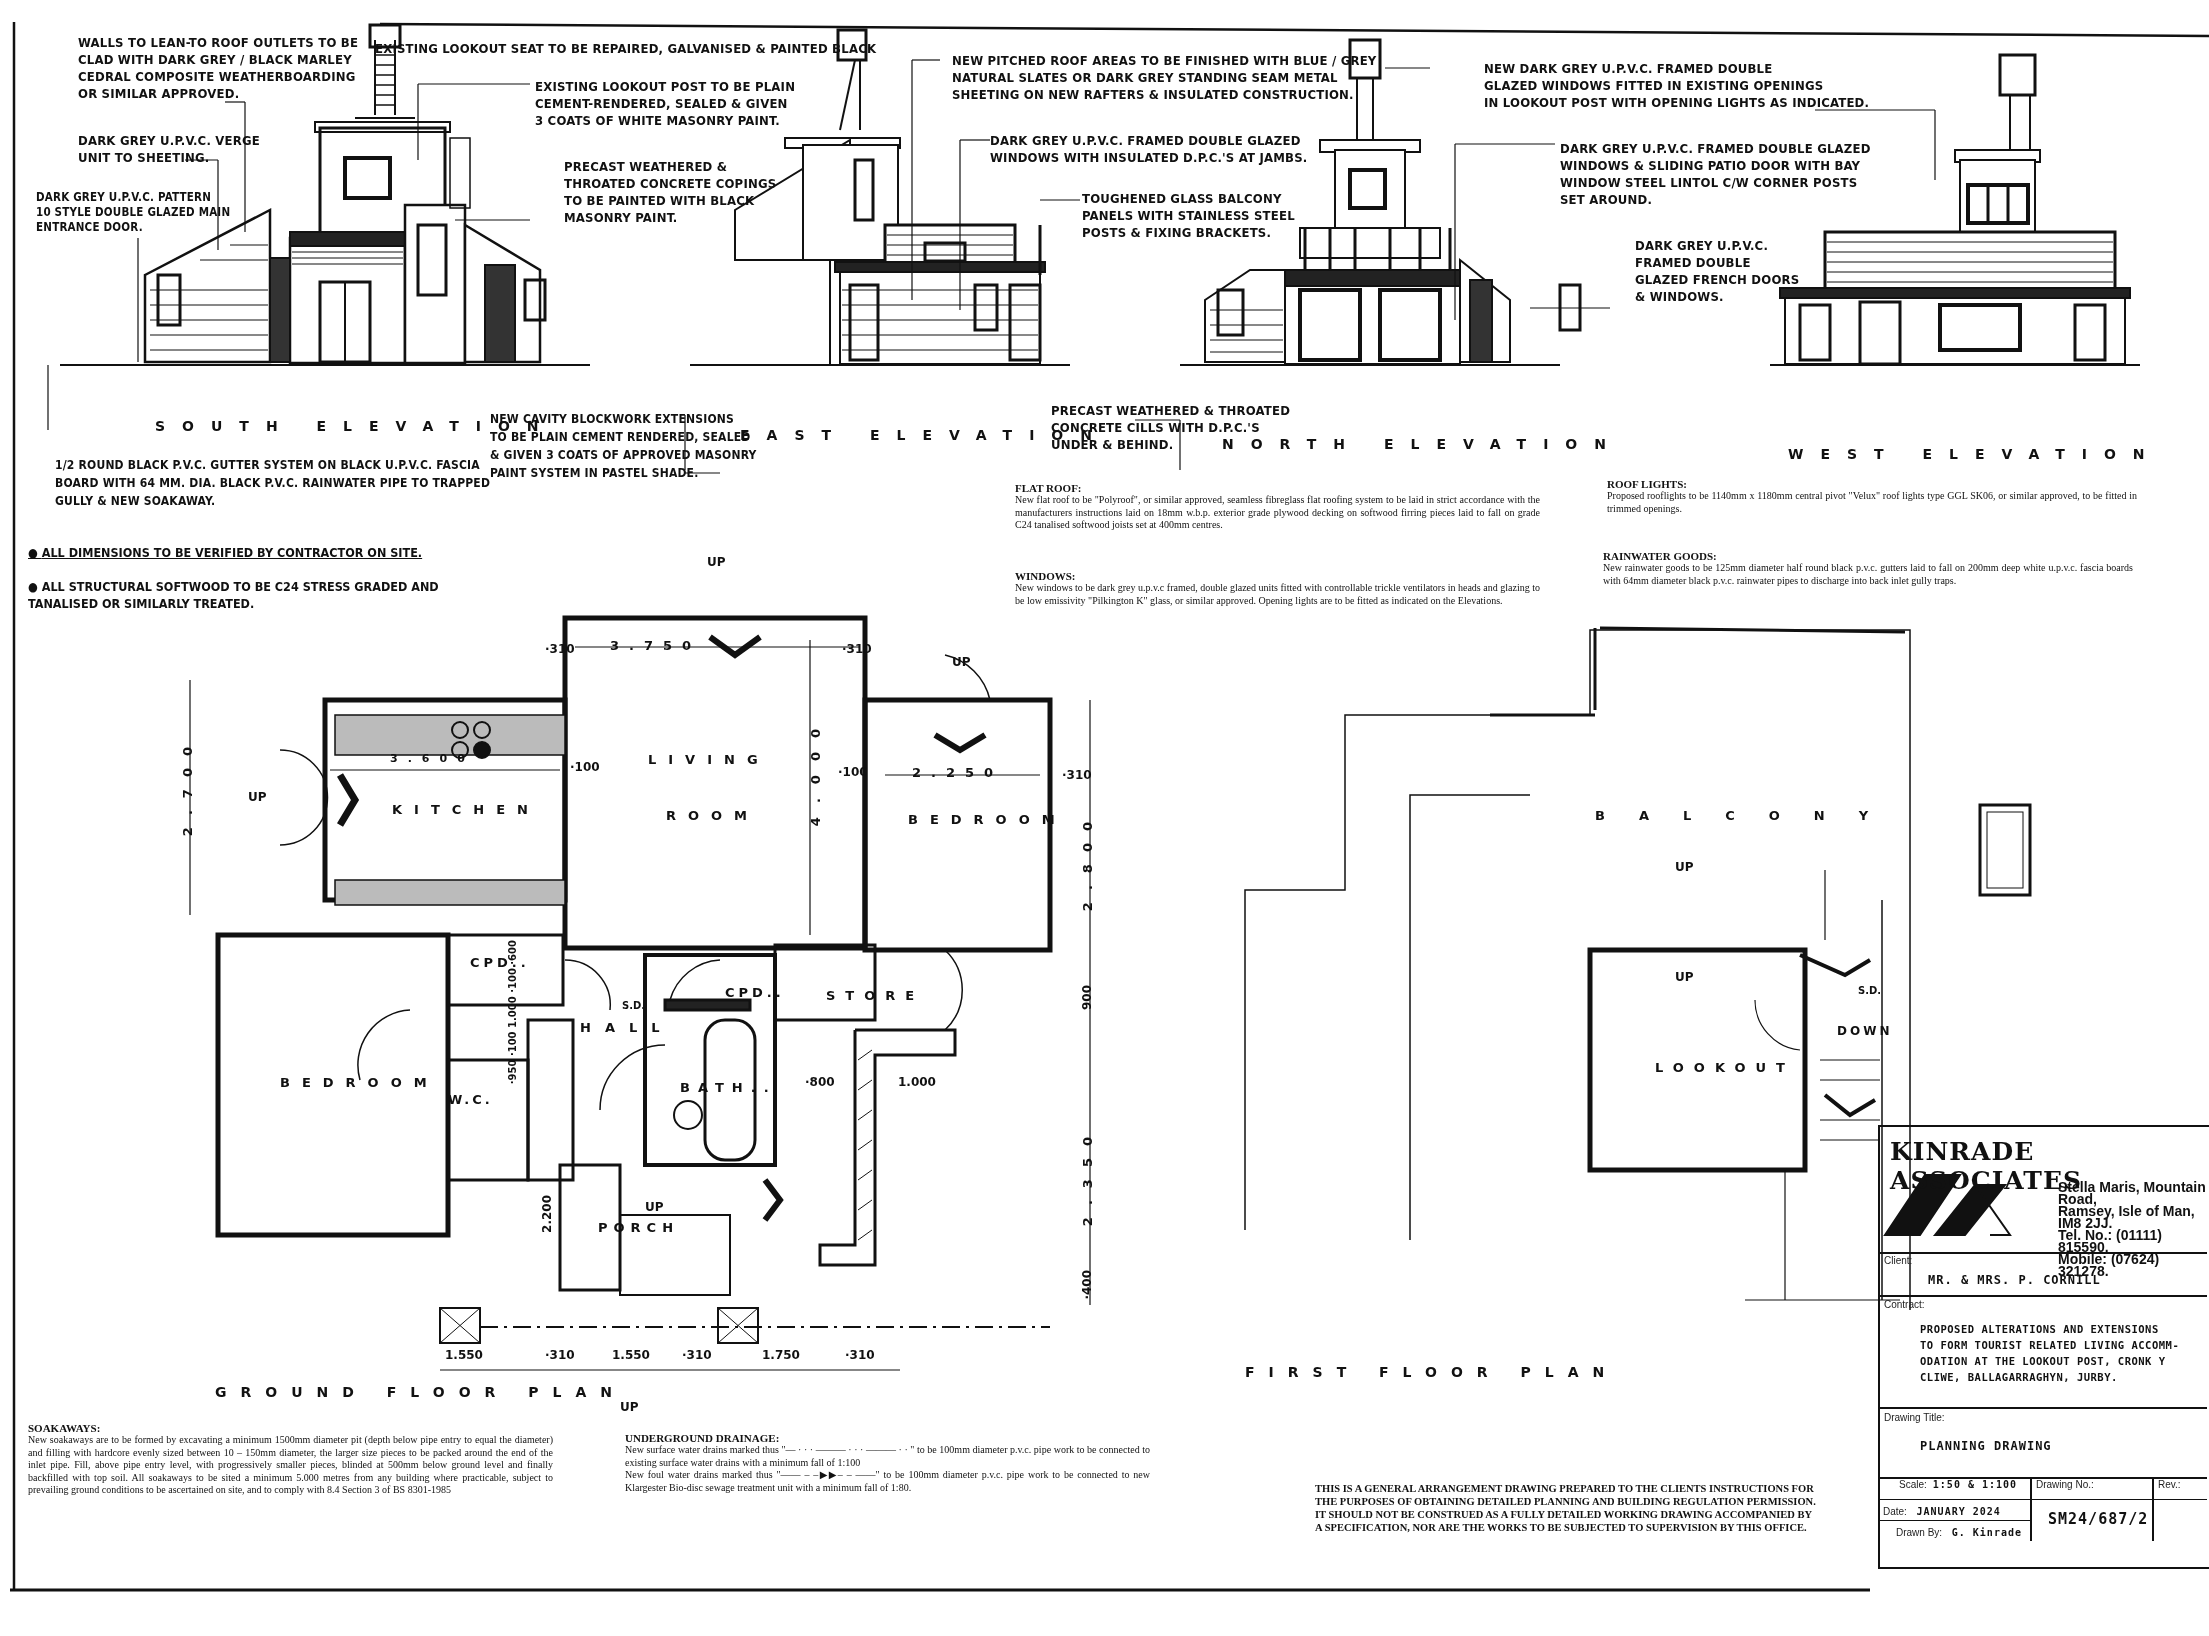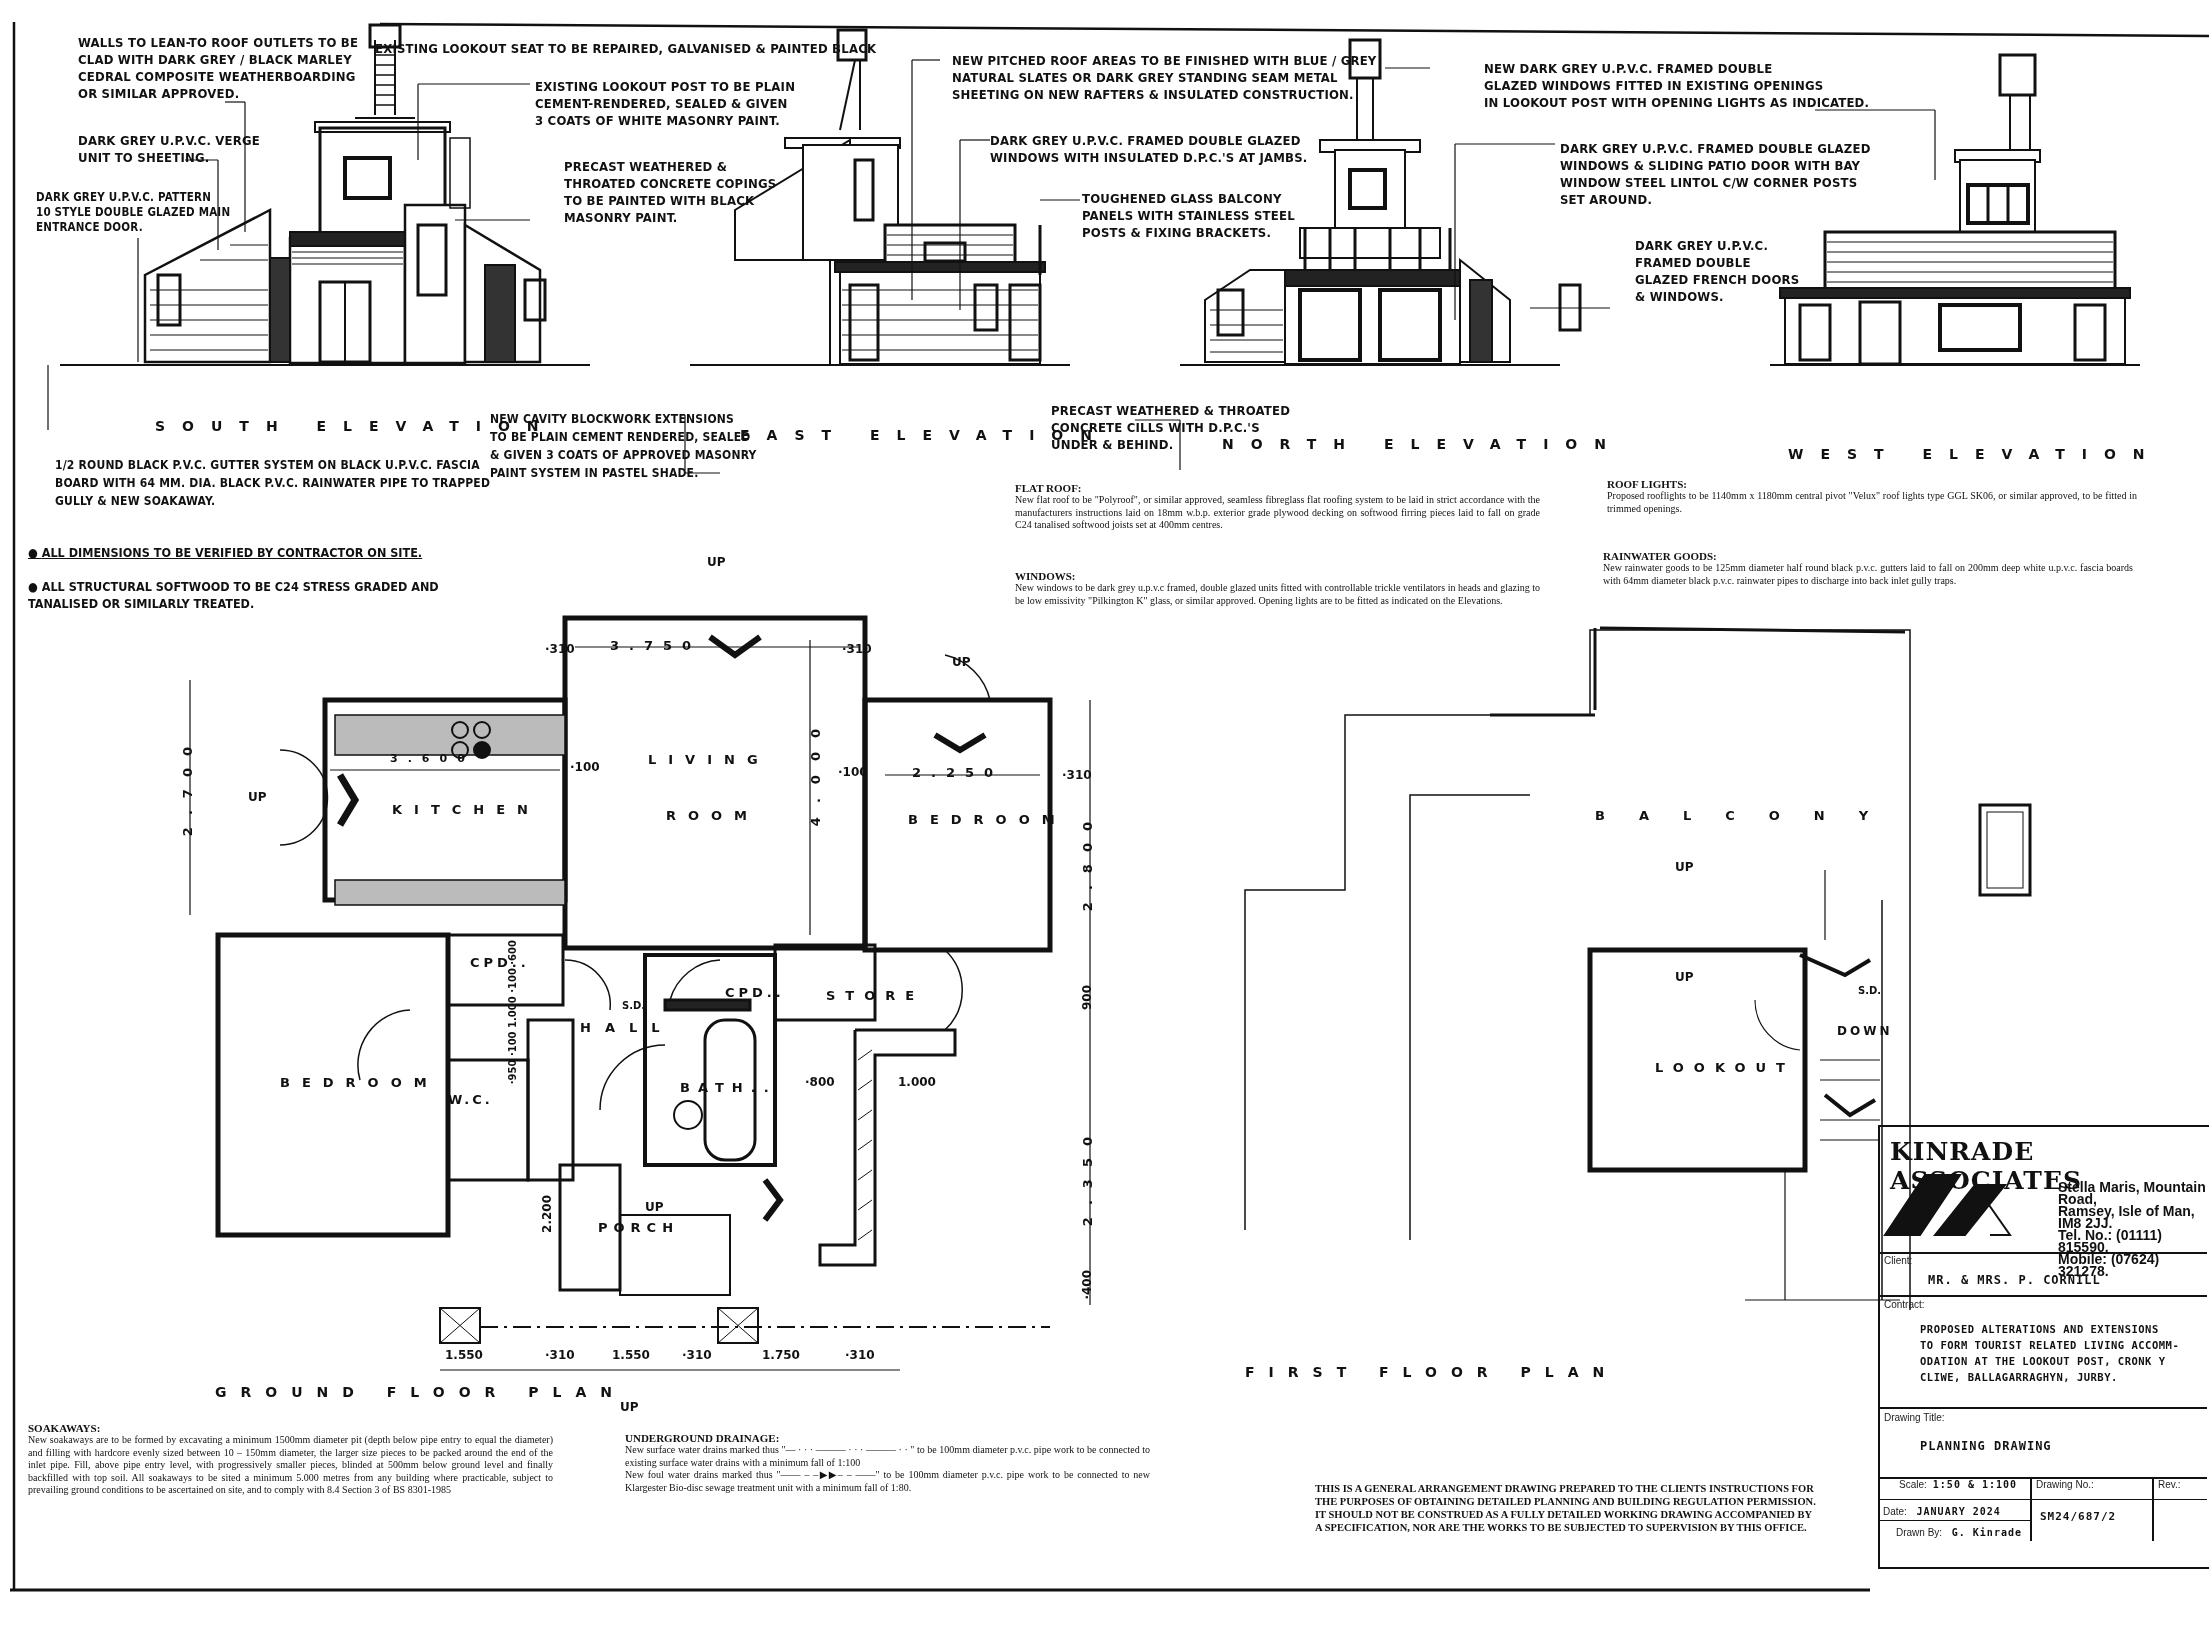--- a/index.html
+++ b/index.html
@@ -477,21 +477,21 @@
   <div class="abs tb-val" style="left:40px;top:312px;">PLANNING DRAWING</div>
   <div class="abs" style="left:-2px;top:350px;width:329px;border-top:2px solid #111;"></div>
 
   <div class="abs" style="left:0;top:352px;width:150px;height:62px;border-right:2px solid #111;">
     <div style="height:20px;border-bottom:1.5px solid #111;font-size:10px;padding-left:19px;"><span class="tb-label">Scale:</span> <span class="tb-val" style="font-size:10px;">1:50 &amp; 1:100</span></div>
     <div style="height:20px;border-bottom:1.5px solid #111;padding-left:3px;"><span class="tb-label">Date:</span> <span class="tb-val" style="font-size:10px;">JANUARY 2024</span></div>
     <div style="height:20px;padding-left:16px;"><span class="tb-label">Drawn By:</span> <span class="tb-val" style="font-size:10px;">G. Kinrade</span></div>
   </div>
   <div class="abs" style="left:152px;top:352px;width:120px;height:62px;border-right:2px solid #111;">
     <div class="tb-label" style="height:20px;border-bottom:1.5px solid #111;padding-left:4px;">Drawing No.:</div>
-    <div class="tb-val" style="font-size:11px;padding:10px 0 0 8px;">SM24/687/2</div>
+    <div class="tb-val" style="font-size:15px;padding:10px 0 0 16px;">SM24/687/2</div>
   </div>
   <div class="abs" style="left:274px;top:352px;width:53px;height:62px;">
     <div class="tb-label" style="height:20px;border-bottom:1.5px solid #111;padding-left:4px;">Rev.:</div>
     <div class="tb-val"></div>
   </div>
 </div>
 
 </div>
 
 </body></html>

